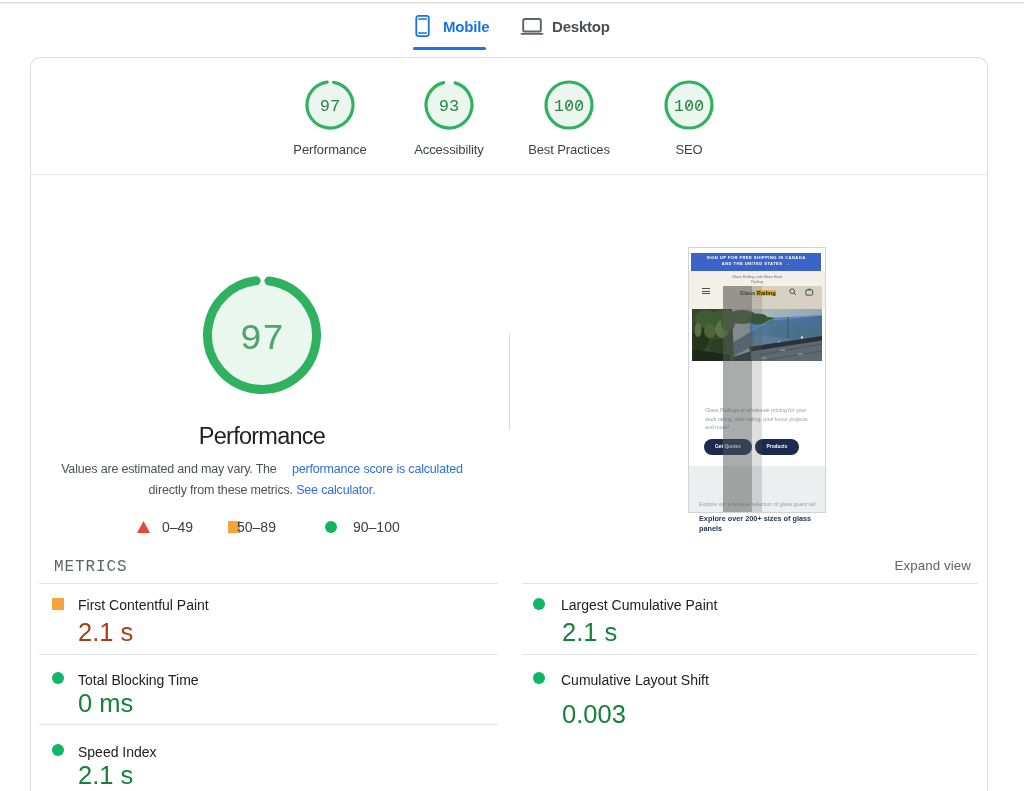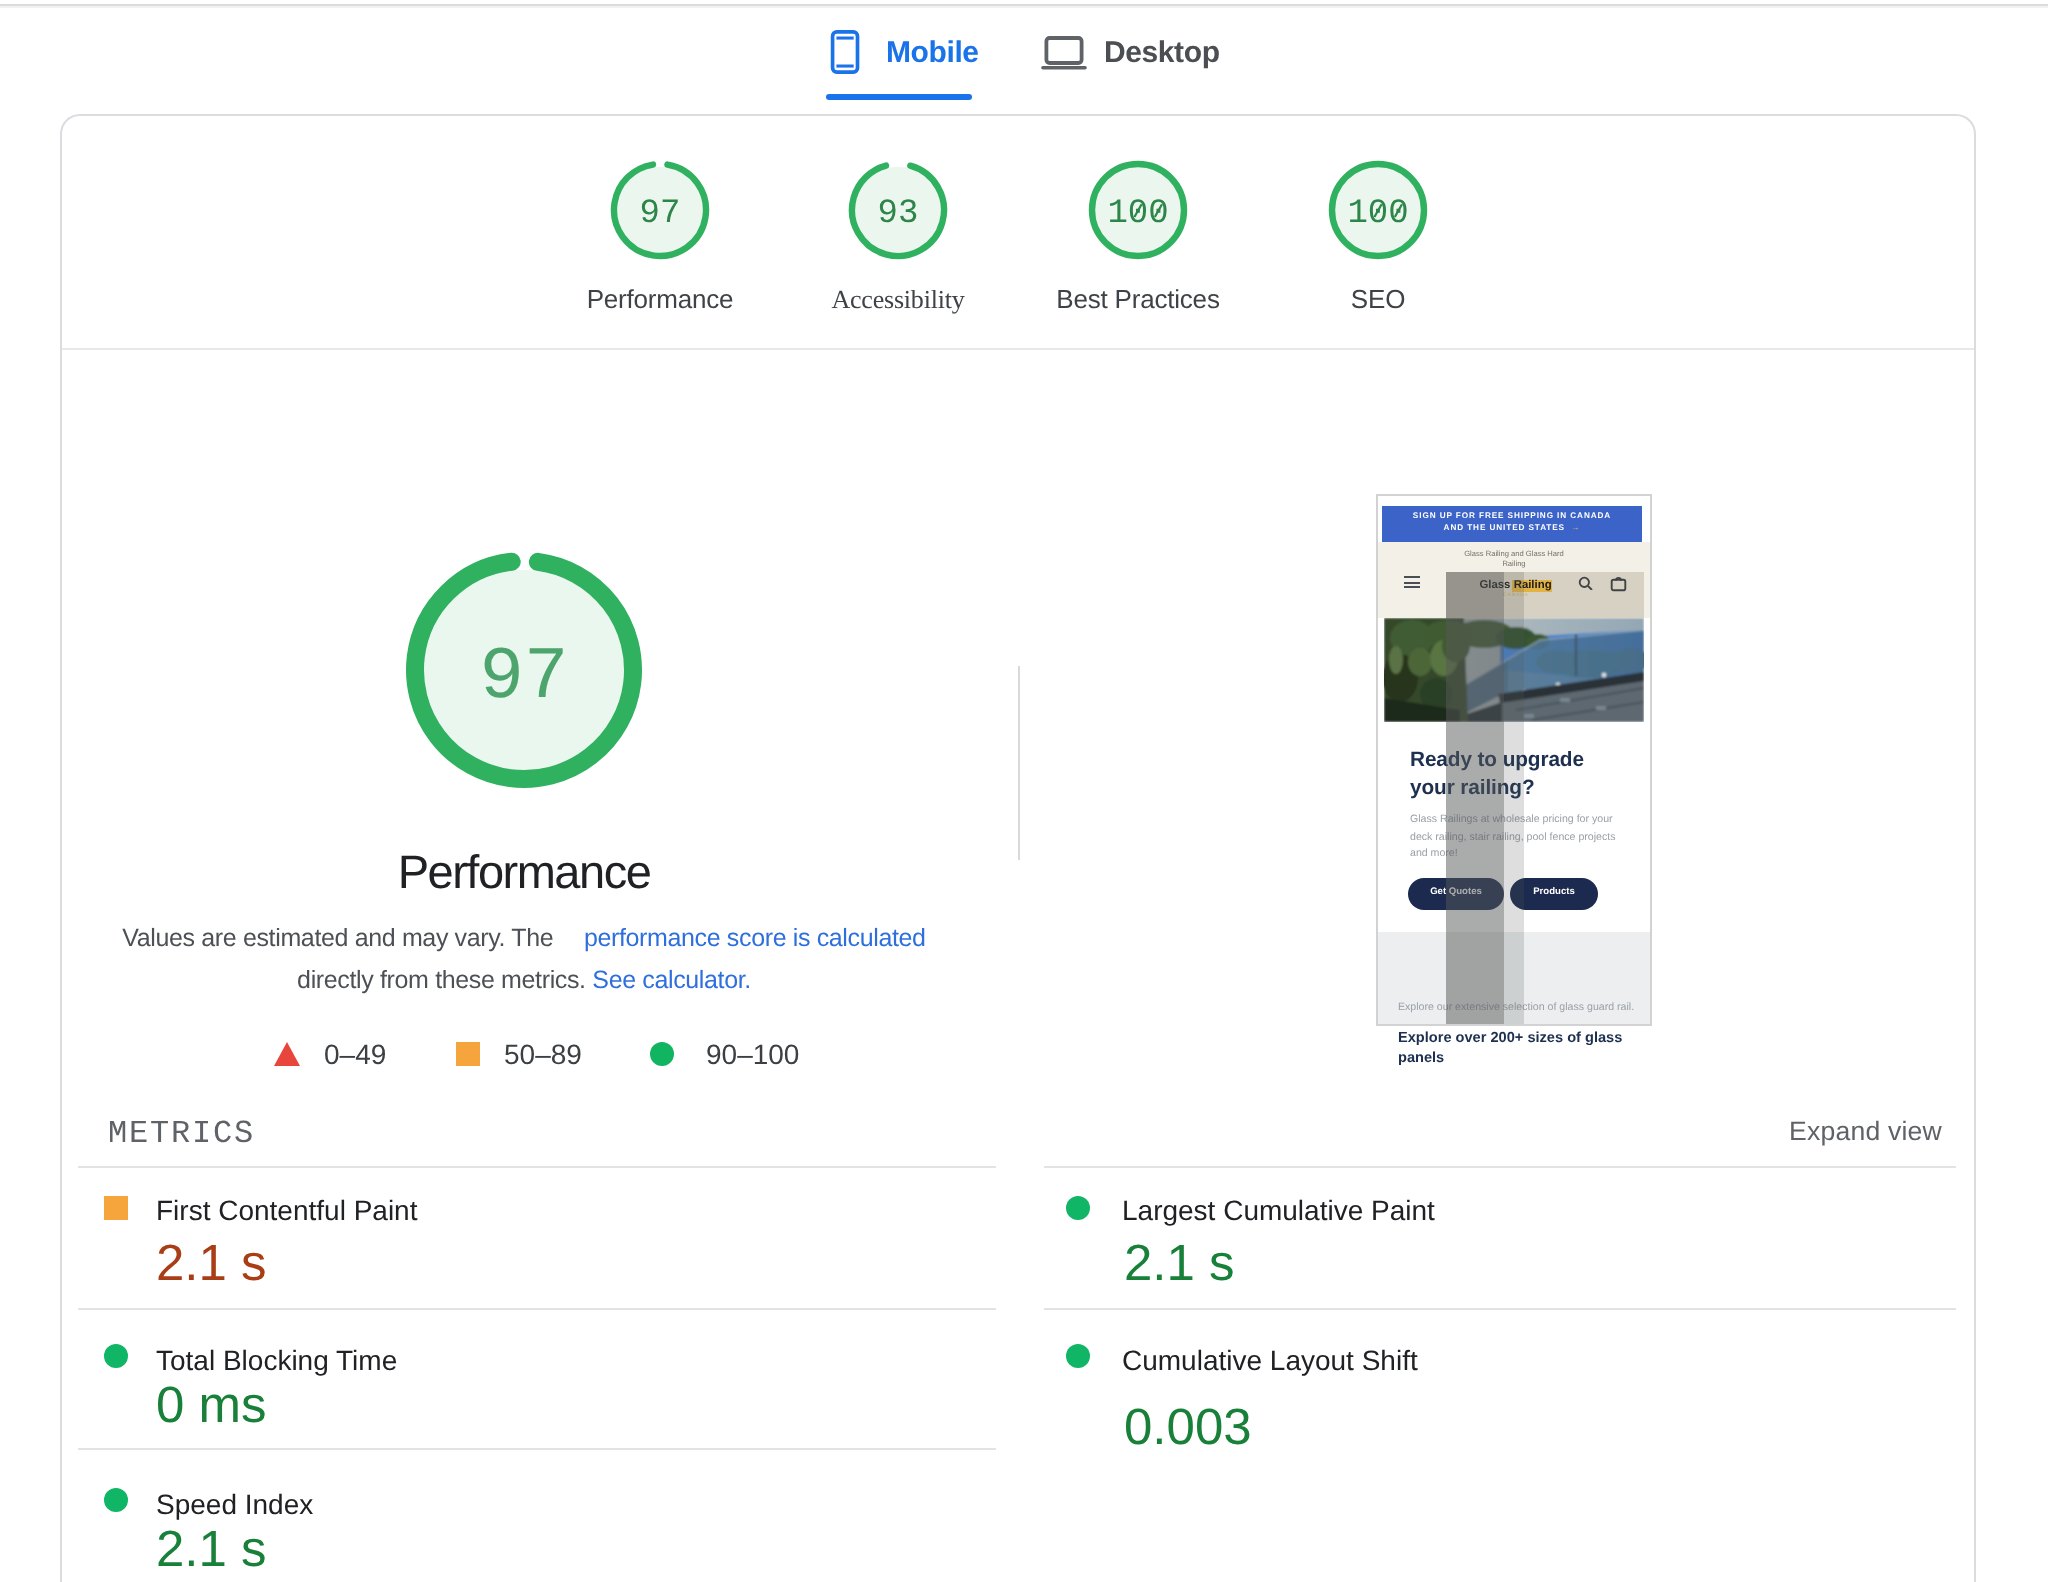--- a/index.html
+++ b/index.html
@@ -51,21 +51,21 @@
     <line x1="33.4" y1="28.5" x2="37" y2="22.1" stroke="#2e8549" stroke-width="1.1"></line>
   </svg>
   <svg class="abs" style="left:664px;top:80px;" width="50" height="50" viewBox="0 0 50 50">
     <circle cx="25" cy="25" r="21.6" fill="#ebf7ee"></circle>
     <circle cx="25" cy="25" r="23" fill="none" stroke="#2fb160" stroke-width="3.2"></circle>
     <text x="25" y="31" text-anchor="middle" font-family="Liberation Mono, monospace" font-size="17" fill="#2e8549">100</text>
     <line x1="23.2" y1="28.5" x2="26.8" y2="22.1" stroke="#2e8549" stroke-width="1.1"></line>
     <line x1="33.4" y1="28.5" x2="37" y2="22.1" stroke="#2e8549" stroke-width="1.1"></line>
   </svg>
   <div class="abs" style="left:250px;top:142px;width:160px;text-align:center;font-size:13px;letter-spacing:-0.1px;color:#3f4347;">Performance</div>
-  <div class="abs" style="left:369px;top:142px;width:160px;text-align:center;font-size:13px;letter-spacing:-0.1px;color:#3f4347;font-family:Liberation Serif, serif;">Accessibility</div>
+  <div class="abs" style="left:369px;top:142px;width:160px;text-align:center;font-size:13px;letter-spacing:-0.1px;color:#3f4347;">Accessibility</div>
   <div class="abs" style="left:489px;top:142px;width:160px;text-align:center;font-size:13px;letter-spacing:-0.1px;color:#3f4347;">Best Practices</div>
   <div class="abs" style="left:609px;top:142px;width:160px;text-align:center;font-size:13px;letter-spacing:-0.1px;color:#3f4347;">SEO</div>
 
   <div class="abs" style="left:31px;top:174px;width:956px;height:1px;background:#e8e8e8;"></div>
 
   <svg class="abs" style="left:200px;top:273px;" width="124" height="124" viewBox="0 0 124 124">
     <circle cx="62" cy="62" r="50" fill="#e9f7ee"></circle>
     <circle cx="62" cy="62" r="54.5" fill="none" stroke="#2fb160" stroke-width="9" stroke-linecap="round" stroke-dasharray="329 343" transform="rotate(-82.7 62 62)"></circle>
     <text x="62" y="75.5" text-anchor="middle" font-family="Liberation Mono, monospace" font-size="37" fill="#4da56d">97</text>
   </svg>
@@ -73,21 +73,21 @@
   <div class="abs" style="left:62px;top:423px;width:400px;text-align:center;font-size:23.5px;color:#202124;letter-spacing:-0.75px;">Performance</div>
 
   <div class="abs" style="left:52px;top:459px;width:420px;text-align:center;font-size:12.5px;line-height:20.5px;letter-spacing:-0.18px;color:#4d5156;">Values are estimated and may vary. The <span style="color:#2e6fdd;margin-left:12px;">performance score is calculated</span> directly from these metrics. <span style="color:#2e6fdd;">See calculator.</span></div>
 
   <div id="legend">
     <svg class="abs" style="left:137px;top:521px;" width="13" height="12" viewBox="0 0 13 12">
         <polygon points="6.5,0 13,12 0,12" fill="#e8453c"></polygon>
       </svg>
     <div class="abs" style="left:162px;top:519px;font-size:14px;color:#3c4043;">0–49</div>
     <div class="abs" style="left:228px;top:521px;width:12px;height:12px;background:#f6a43c;"></div>
-    <div class="abs" style="left:252px;top:519px;font-size:14px;color:#3c4043;">50–89</div>
+    <div class="abs" style="left:237px;top:519px;font-size:14px;color:#3c4043;">50–89</div>
     <div class="abs" style="left:325px;top:521px;width:12px;height:12px;border-radius:50%;background:#10b461;"></div>
     <div class="abs" style="left:353px;top:519px;font-size:14px;color:#3c4043;text-align:center;">90–100</div>
   </div>
 
   <div class="abs" style="left:509px;top:333px;width:1px;height:97px;background:#d9d9d9;"></div>
 
   <div class="abs" style="left:688px;top:247px;width:138px;height:266px;border:1px solid #d2d2d2;background:#fff;">
 
     <div class="abs" style="left:2px;top:5px;width:130px;height:18px;background:#3c63c8;"></div>
     <div class="abs" style="left:2px;top:7px;width:130px;text-align:center;font-size:4.1px;font-weight:700;letter-spacing:0.45px;line-height:6.3px;color:#fff;">SIGN UP FOR FREE SHIPPING IN CANADA<br>AND THE UNITED STATES &nbsp;<span style="color:#f3cf52;">→</span></div>
@@ -165,21 +165,20 @@
         <ellipse cx="8" cy="30" rx="9" ry="12" fill="#27351f"></ellipse>
         <ellipse cx="18" cy="22" rx="6" ry="7" fill="#4e6639"></ellipse>
         <ellipse cx="30" cy="20" rx="7" ry="9" fill="#597442"></ellipse>
         <ellipse cx="6" cy="21" rx="3.5" ry="7" fill="#5a7244"></ellipse>
         <ellipse cx="26" cy="38" rx="8" ry="8" fill="#2c4026"></ellipse>
         <polygon points="0,40 38,46 38,52 0,52" fill="#1f2b1d"></polygon>
         <ellipse cx="36" cy="14" rx="7" ry="8" fill="#3f5a33"></ellipse>
       </g>
     </svg>
 
-    <div class="abs" style="left:16px;top:126px;width:120px;font-size:10.4px;font-weight:700;line-height:14.3px;letter-spacing:-0.05px;color:#1d3050;">Ready to upgrade<br>your railing?</div>
 
     <div class="abs" style="left:16px;top:158px;width:110px;font-size:5.3px;line-height:8.6px;color:#9aa0a8;">Glass Railings at wholesale pricing for your deck railing, stair railing, pool fence projects and more!</div>
 
     <div class="abs" style="left:15px;top:191px;width:48px;height:15.5px;border-radius:8px;background:#1b2a4e;color:#fff;font-size:4.8px;font-weight:700;text-align:center;line-height:15.5px;">Get Quotes</div>
     <div class="abs" style="left:66px;top:191px;width:44px;height:15.5px;border-radius:8px;background:#1b2a4e;color:#fff;font-size:4.8px;font-weight:700;text-align:center;line-height:15.5px;">Products</div>
 
     <div class="abs" style="left:0;top:218px;width:136px;height:46px;background:#eceeef;"></div>
     <div class="abs" style="left:10px;top:230px;width:120px;font-size:7.3px;font-weight:700;line-height:10px;color:#1d3050;margin-top:36px;">Explore over 200+ sizes of glass panels</div>
     <div class="abs" style="left:10px;top:253px;width:124px;font-size:5.3px;color:#9aa0a8;">Explore our extensive selection of glass guard rail.</div>
 

